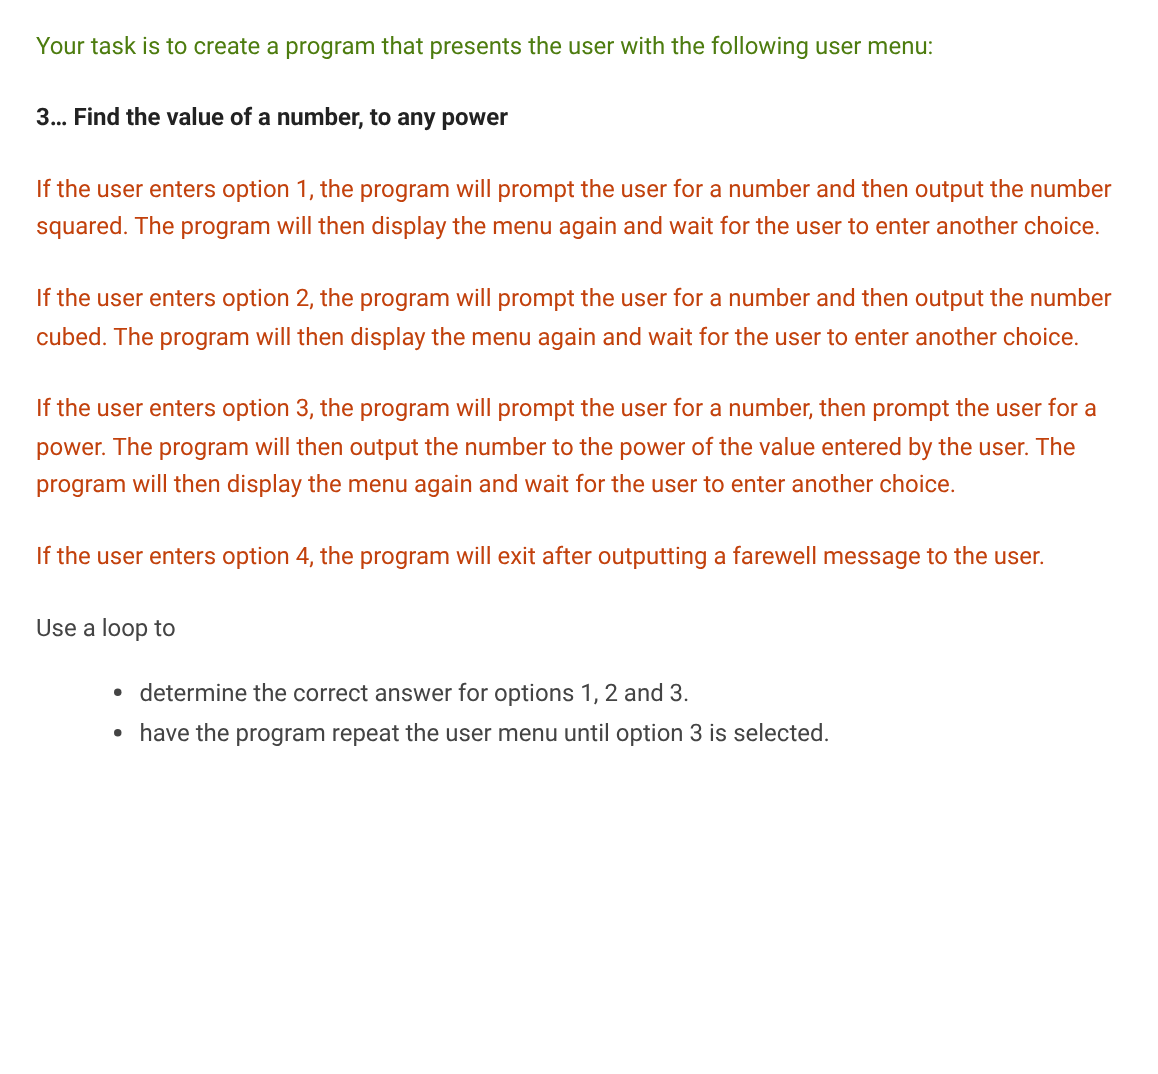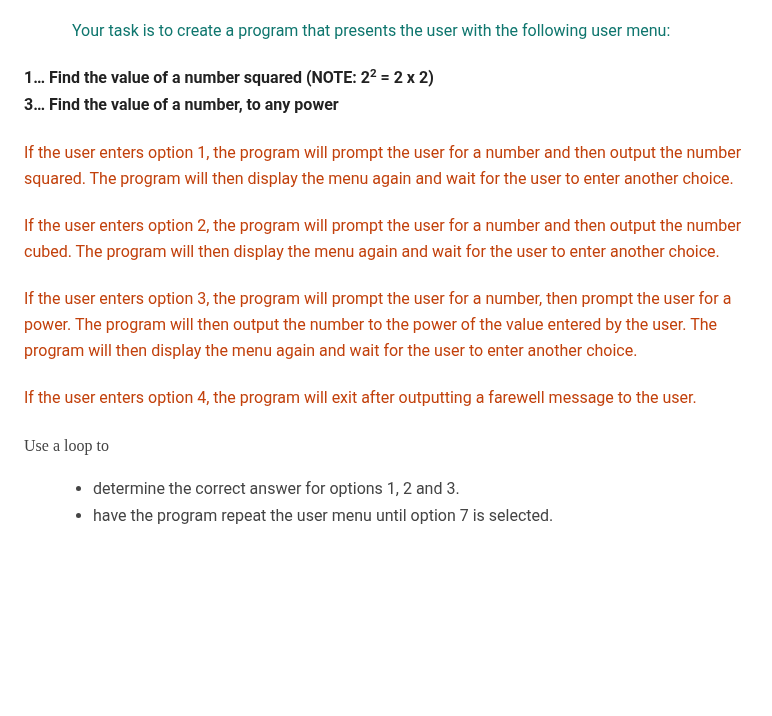--- a/index.html
+++ b/index.html
@@ -11,22 +11,21 @@
       font-family: -apple-system, BlinkMacSystemFont, "Segoe UI", Roboto, "Helvetica Neue", Arial, sans-serif;
       font-size: 16px;
       line-height: 1.6;
       color: #333333;
       background: #ffffff;
       padding: 18px 24px;
       width: 772px;
     }
     .intro-text {
       margin-bottom: 20px;
-      color: #0f766e;
-      margin-left: 48px;
+      color: #4d7c0f;
     }
     .menu-list {
       margin-bottom: 22px;
     }
     .menu-item {
       font-weight: 700;
       color: #222;
       line-height: 1.7;
     }
     .menu-item sup {
@@ -35,49 +34,45 @@
       line-height: 0;
     }
     .para {
       margin-bottom: 22px;
       color: #c2410c;
       margin-top: 16px;
     }
     .loop-intro {
       margin-bottom: 18px;
       color: #444;
-      font-family: Liberation Serif, serif;
     }
     ul.bullets {
       list-style-type: disc;
       padding-left: 56px;
       color: #444;
     }
     ul.bullets li {
       line-height: 1.65;
       margin-left: 13px;
     }
   </style>
 </head>
 <body>
 
 <p class="intro-text">Your task is to create a program that presents the user with the following user menu:</p>
 
 <div class="menu-list">
   <div class="menu-item">
-    <span>1… Find the value of a number squared (NOTE: 2</span><sup>2</sup><span> = 2 x 2)</span>
-  </div>
-  <div class="menu-item">
     <span>3… Find the value of a number, to any power</span><sup></sup><span></span>
   </div>
 </div>
 
 <p class="para">If the user enters option 1, the program will prompt the user for a number and then output the number squared. The program will then display the menu again and wait for the user to enter another choice.</p>
 <p class="para">If the user enters option 2, the program will prompt the user for a number and then output the number cubed. The program will then display the menu again and wait for the user to enter another choice.</p>
 <p class="para">If the user enters option 3, the program will prompt the user for a number, then prompt the user for a power. The program will then output the number to the power of the value entered by the user. The program will then display the menu again and wait for the user to enter another choice.</p>
 <p class="para">If the user enters option 4, the program will exit after outputting a farewell message to the user.</p>
 
 <p class="loop-intro">Use a loop to</p>
 
 <ul class="bullets">
   <li>determine the correct answer for options 1, 2 and 3.</li>
-  <li>have the program repeat the user menu until option 7 is selected.</li>
+  <li>have the program repeat the user menu until option 3 is selected.</li>
 </ul>
 
 </body></html>

